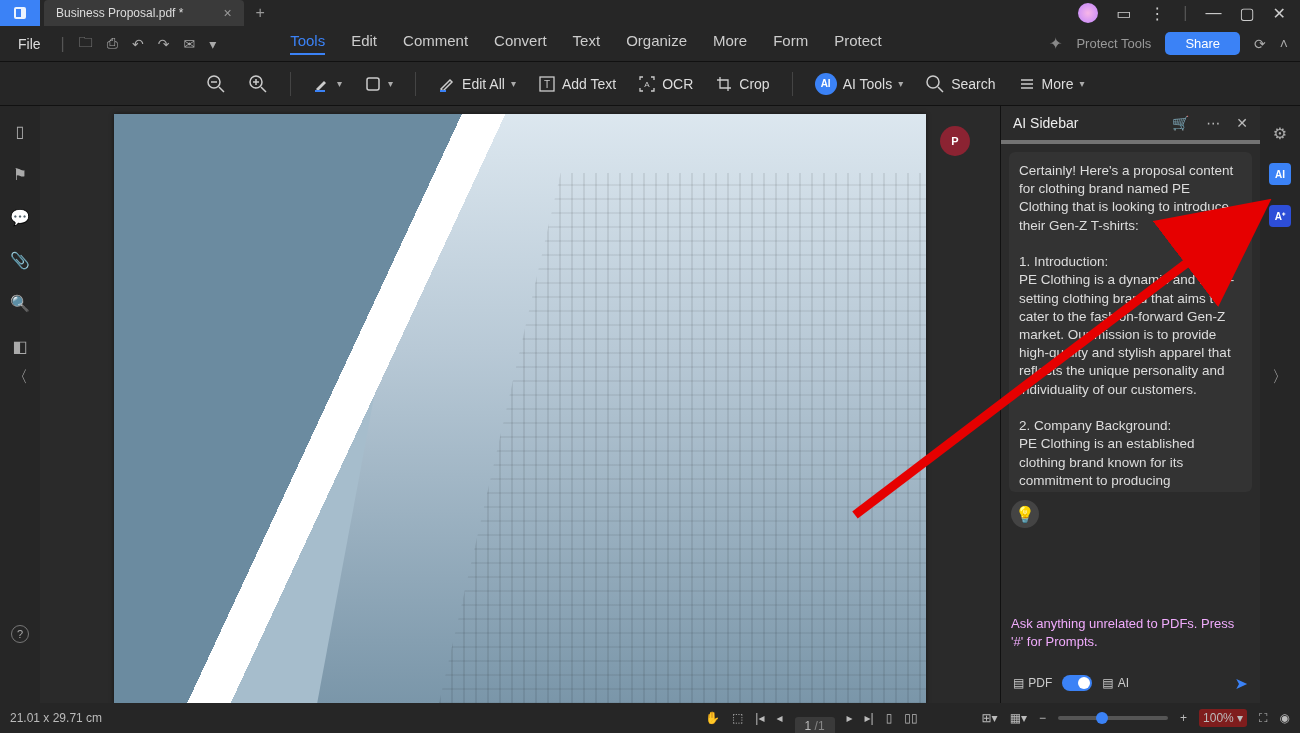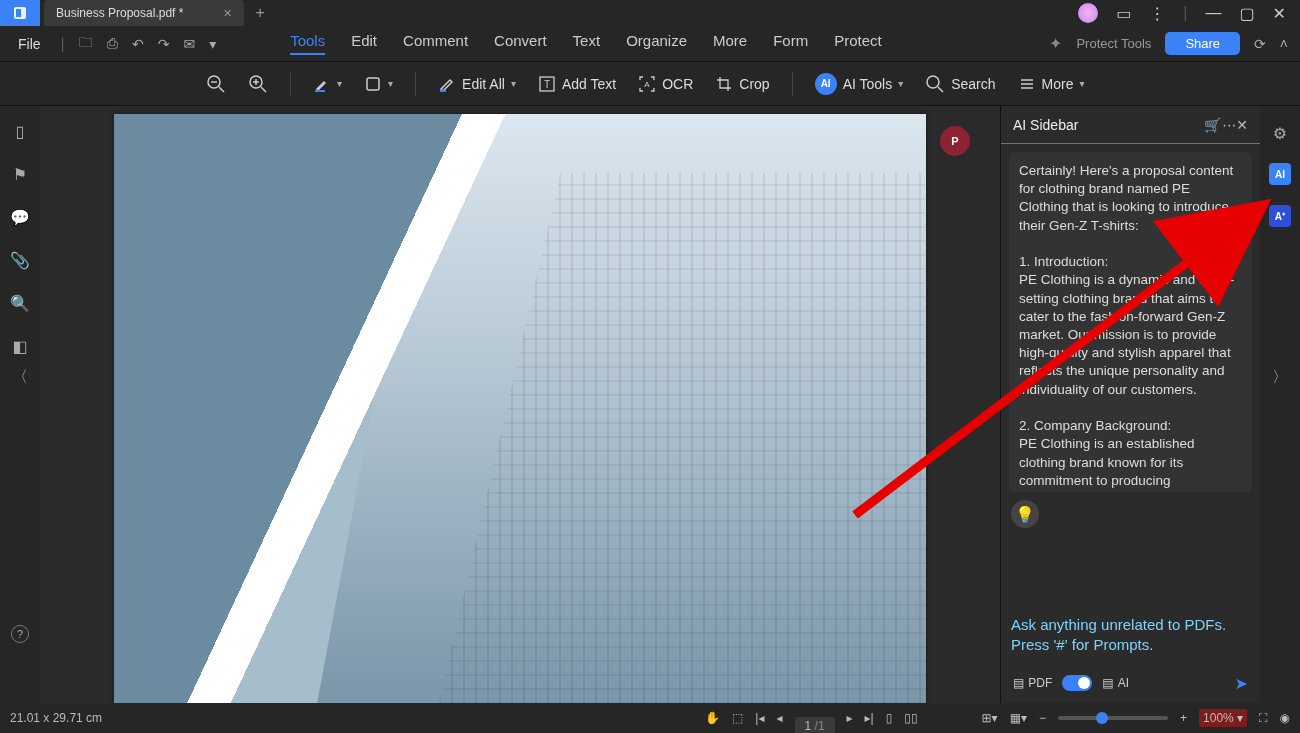--- a/index.html
+++ b/index.html
@@ -40,32 +40,32 @@
 .leftbar .help{margin-top:auto;margin-bottom:60px;border:1px solid #777;border-radius:50%;width:18px;height:18px;font-size:11px;display:flex;align-items:center;justify-content:center;}
 
 .canvas{flex:1;background:#2a2a2a;display:flex;justify-content:center;padding-top:8px;position:relative;overflow:hidden;}
 .page{width:812px;height:590px;background:#a6bdcc;position:relative;overflow:hidden;box-shadow:0 0 4px rgba(0,0,0,.5);}
 .page .swoosh{position:absolute;inset:0;background:linear-gradient(115deg,#6b8ba0 0%,#6b8ba0 32%,#fff 32%,#fff 36%,transparent 36%);}
 .page .building{position:absolute;right:0;top:0;width:75%;height:100%;background:linear-gradient(180deg,#dce7ef 0%,#b8c9d6 40%,#7a96a9 100%);clip-path:polygon(18% 0,100% 0,100% 100%,0 100%);}
 .page .grid{position:absolute;right:0;top:10%;width:60%;height:90%;background:repeating-linear-gradient(90deg,rgba(0,0,0,.08) 0 2px,transparent 2px 12px),repeating-linear-gradient(0deg,rgba(0,0,0,.06) 0 2px,transparent 2px 14px);clip-path:polygon(25% 0,100% 0,100% 100%,0 100%);}
 .doc-badge{position:absolute;top:20px;right:30px;width:30px;height:30px;border-radius:50%;background:#8b2332;color:#fff;display:flex;align-items:center;justify-content:center;font-size:11px;font-weight:bold;}
 
 .sidebar{width:260px;background:#2b2b2b;display:flex;flex-direction:column;border-left:1px solid #111;}
-.sb-head{height:38px;display:flex;align-items:center;padding:0 12px;gap:0;border-bottom:1px solid #737373;}
+.sb-head{height:38px;display:flex;align-items:center;padding:0 12px;gap:16px;border-bottom:4px solid #737373;}
 .sb-title{font-size:14px;color:#eee;font-weight:500;}
 .sb-head .spacer{flex:1;}
 .sb-head .ic{color:#bbb;font-size:14px;cursor:pointer;}
 .cart{color:#f59e0b;}
 
 .sb-body{flex:1;overflow:auto;padding:8px;position:relative;}
 .prompt-box{border:3px solid #e60000;border-radius:4px;padding:8px 6px;font-size:13.5px;color:#ddd;line-height:1.35;margin-bottom:10px;}
 .reply-box{background:#333;border-radius:6px;padding:10px 10px;font-size:13.5px;color:#ddd;line-height:1.35;height:340px;overflow:hidden;white-space:pre-wrap;}
 .bulb{width:28px;height:28px;border-radius:50%;background:#444;display:flex;align-items:center;justify-content:center;margin:8px 0 0 2px;color:#ccc;}
 
-.sb-input{padding:8px 10px 0 10px;font-size:15px;color:#7dd3fc;line-height:1.35;height:56px;}
+.sb-input{padding:8px 10px 0 10px;font-size:13px;color:#f0abfc;line-height:1.35;height:56px;}
 .sb-foot{height:40px;display:flex;align-items:center;gap:10px;padding:0 12px;}
 .pdf-chip{font-size:12px;color:#ccc;display:flex;align-items:center;gap:4px;}
 .switch{width:30px;height:16px;background:#3b82f6;border-radius:8px;position:relative;}
 .switch::after{content:"";position:absolute;right:2px;top:2px;width:12px;height:12px;background:#fff;border-radius:50%;}
 .sb-foot .spacer{flex:1;}
 .send{color:#3b82f6;font-size:16px;}
 
 .rightbar{width:40px;background:#262626;display:flex;flex-direction:column;align-items:center;padding-top:18px;gap:20px;}
 .rightbar .sq{width:22px;height:22px;border-radius:4px;background:#3b82f6;color:#fff;font-size:10px;display:flex;align-items:center;justify-content:center;font-weight:bold;}
 .rightbar .sq2{background:#2d4ed8;}

